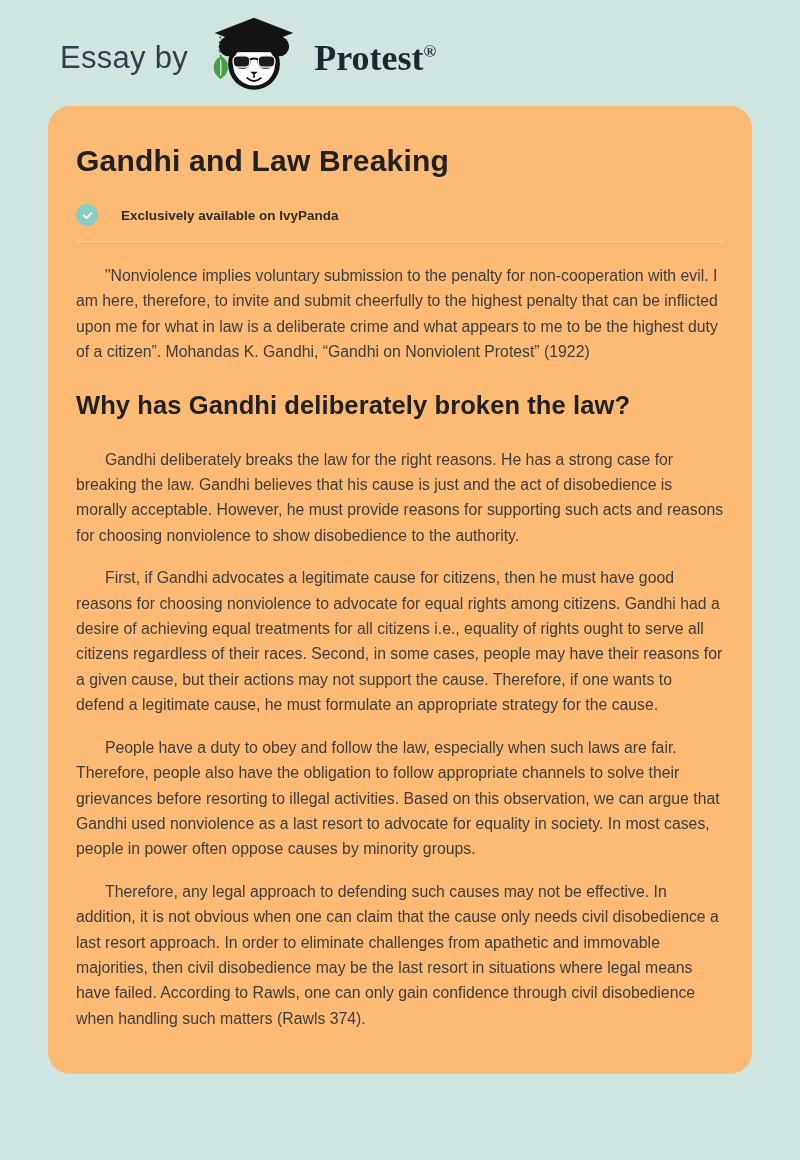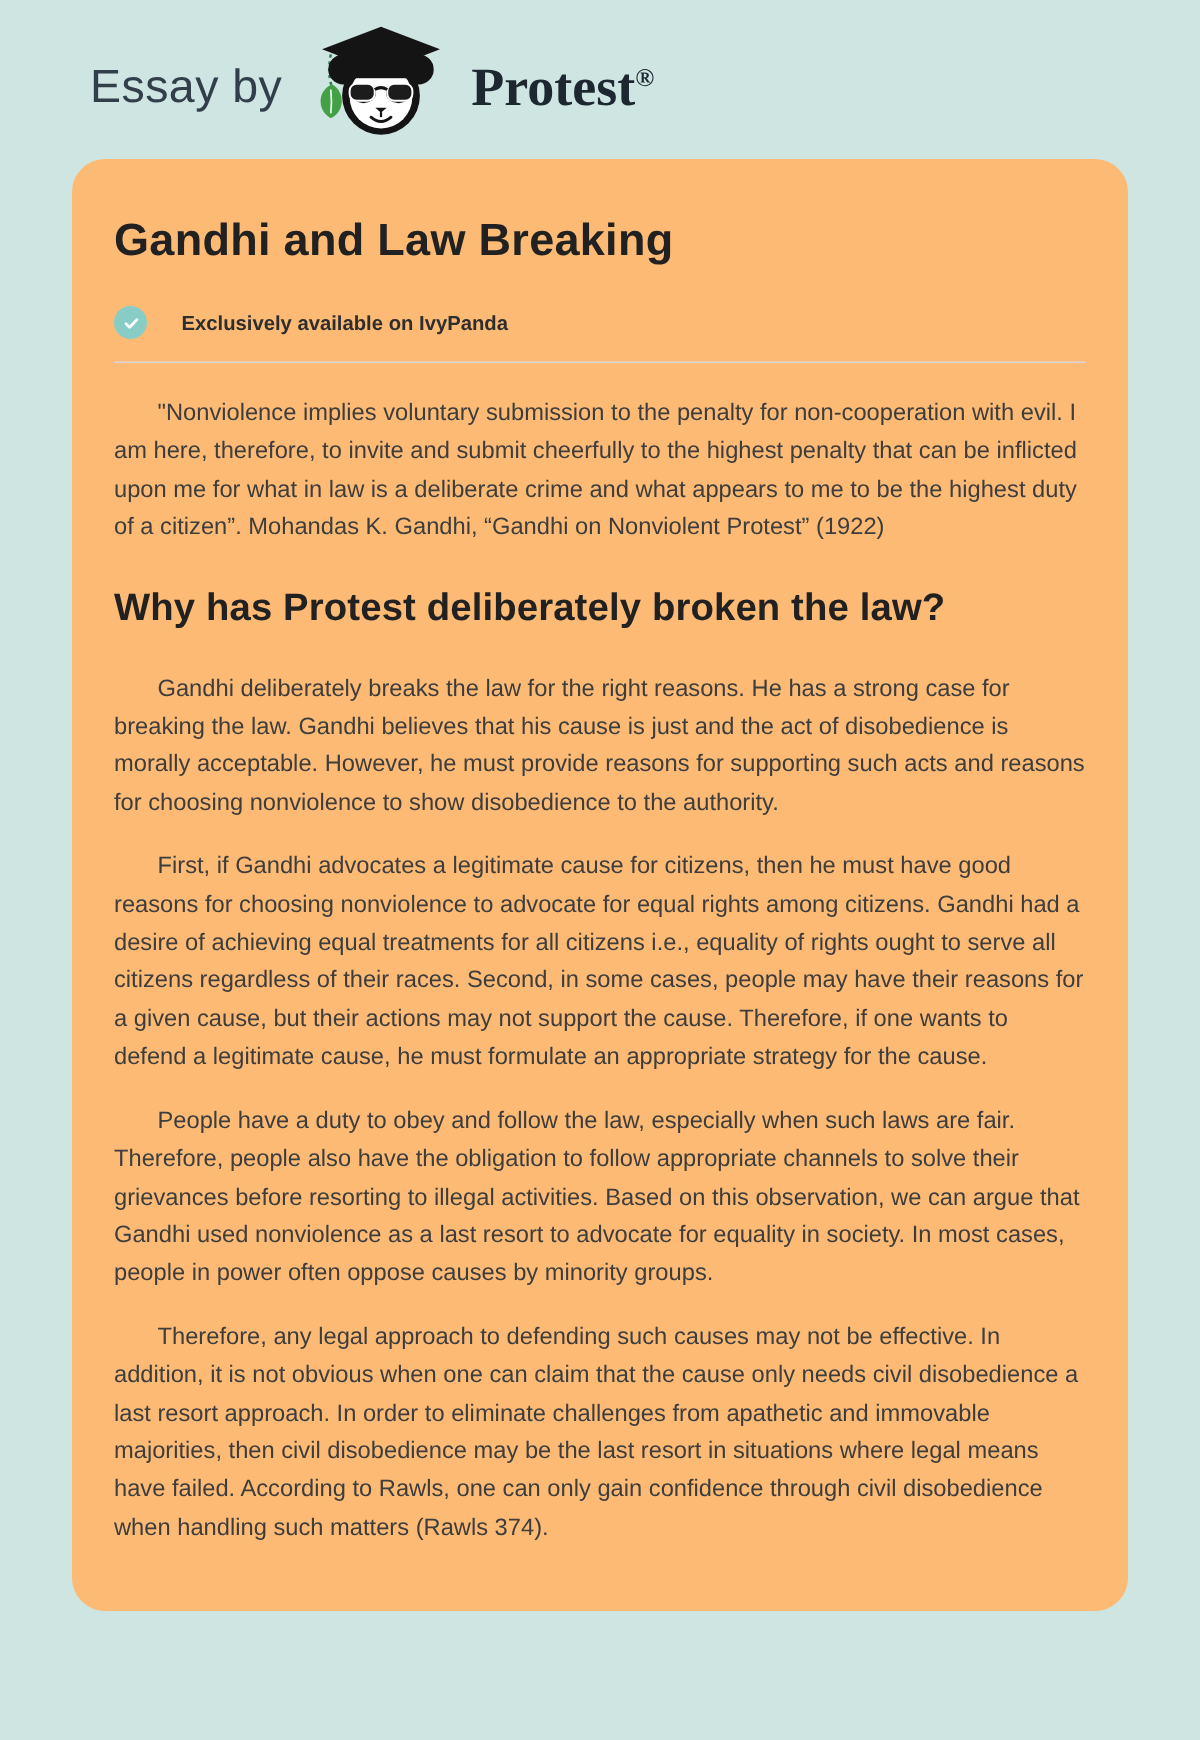--- a/index.html
+++ b/index.html
@@ -148,20 +148,20 @@
       </svg>
     </span>
     <span class="badge-text">Exclusively available on IvyPanda</span>
   </div>
 
   <hr class="divider">
 
   <div class="content">
     <p>"Nonviolence implies voluntary submission to the penalty for non-cooperation with evil. I am here, therefore, to invite and submit cheerfully to the highest penalty that can be inflicted upon me for what in law is a deliberate crime and what appears to me to be the highest duty of a citizen”. Mohandas K. Gandhi, “Gandhi on Nonviolent Protest” (1922)</p>
 
-    <h2 class="section-heading">Why has Protest deliberately broken the law?</h2>
+    <h2 class="section-heading">Why has Gandhi deliberately broken the law?</h2>
 
     <p>Gandhi deliberately breaks the law for the right reasons. He has a strong case for breaking the law. Gandhi believes that his cause is just and the act of disobedience is morally acceptable. However, he must provide reasons for supporting such acts and reasons for choosing nonviolence to show disobedience to the authority.</p>
     <p>First, if Gandhi advocates a legitimate cause for citizens, then he must have good reasons for choosing nonviolence to advocate for equal rights among citizens. Gandhi had a desire of achieving equal treatments for all citizens i.e., equality of rights ought to serve all citizens regardless of their races. Second, in some cases, people may have their reasons for a given cause, but their actions may not support the cause. Therefore, if one wants to defend a legitimate cause, he must formulate an appropriate strategy for the cause.</p>
     <p>People have a duty to obey and follow the law, especially when such laws are fair. Therefore, people also have the obligation to follow appropriate channels to solve their grievances before resorting to illegal activities. Based on this observation, we can argue that Gandhi used nonviolence as a last resort to advocate for equality in society. In most cases, people in power often oppose causes by minority groups.</p>
     <p>Therefore, any legal approach to defending such causes may not be effective. In addition, it is not obvious when one can claim that the cause only needs civil disobedience a last resort approach. In order to eliminate challenges from apathetic and immovable majorities, then civil disobedience may be the last resort in situations where legal means have failed. According to Rawls, one can only gain confidence through civil disobedience when handling such matters (Rawls 374).</p>
   </div>
 </div>
 
 </body></html>

